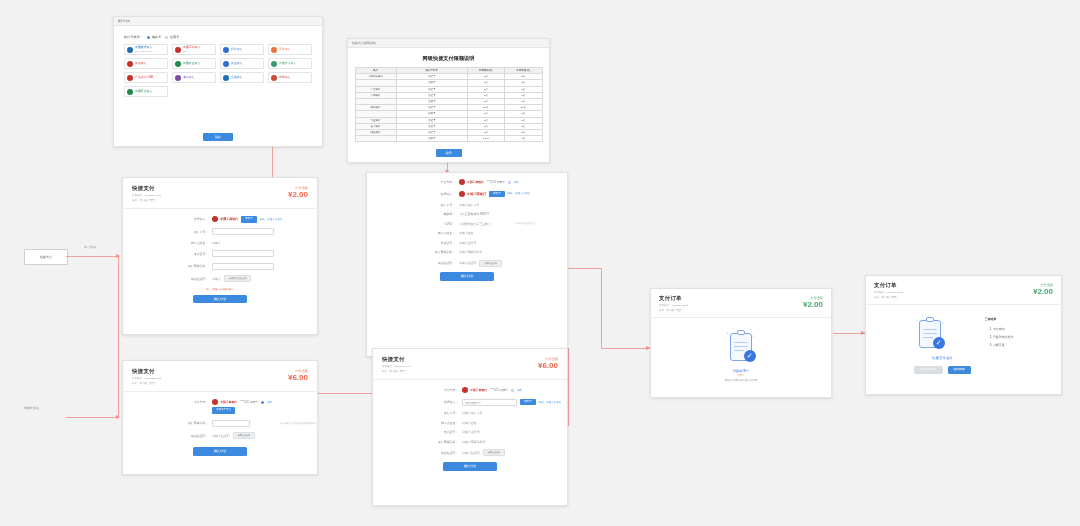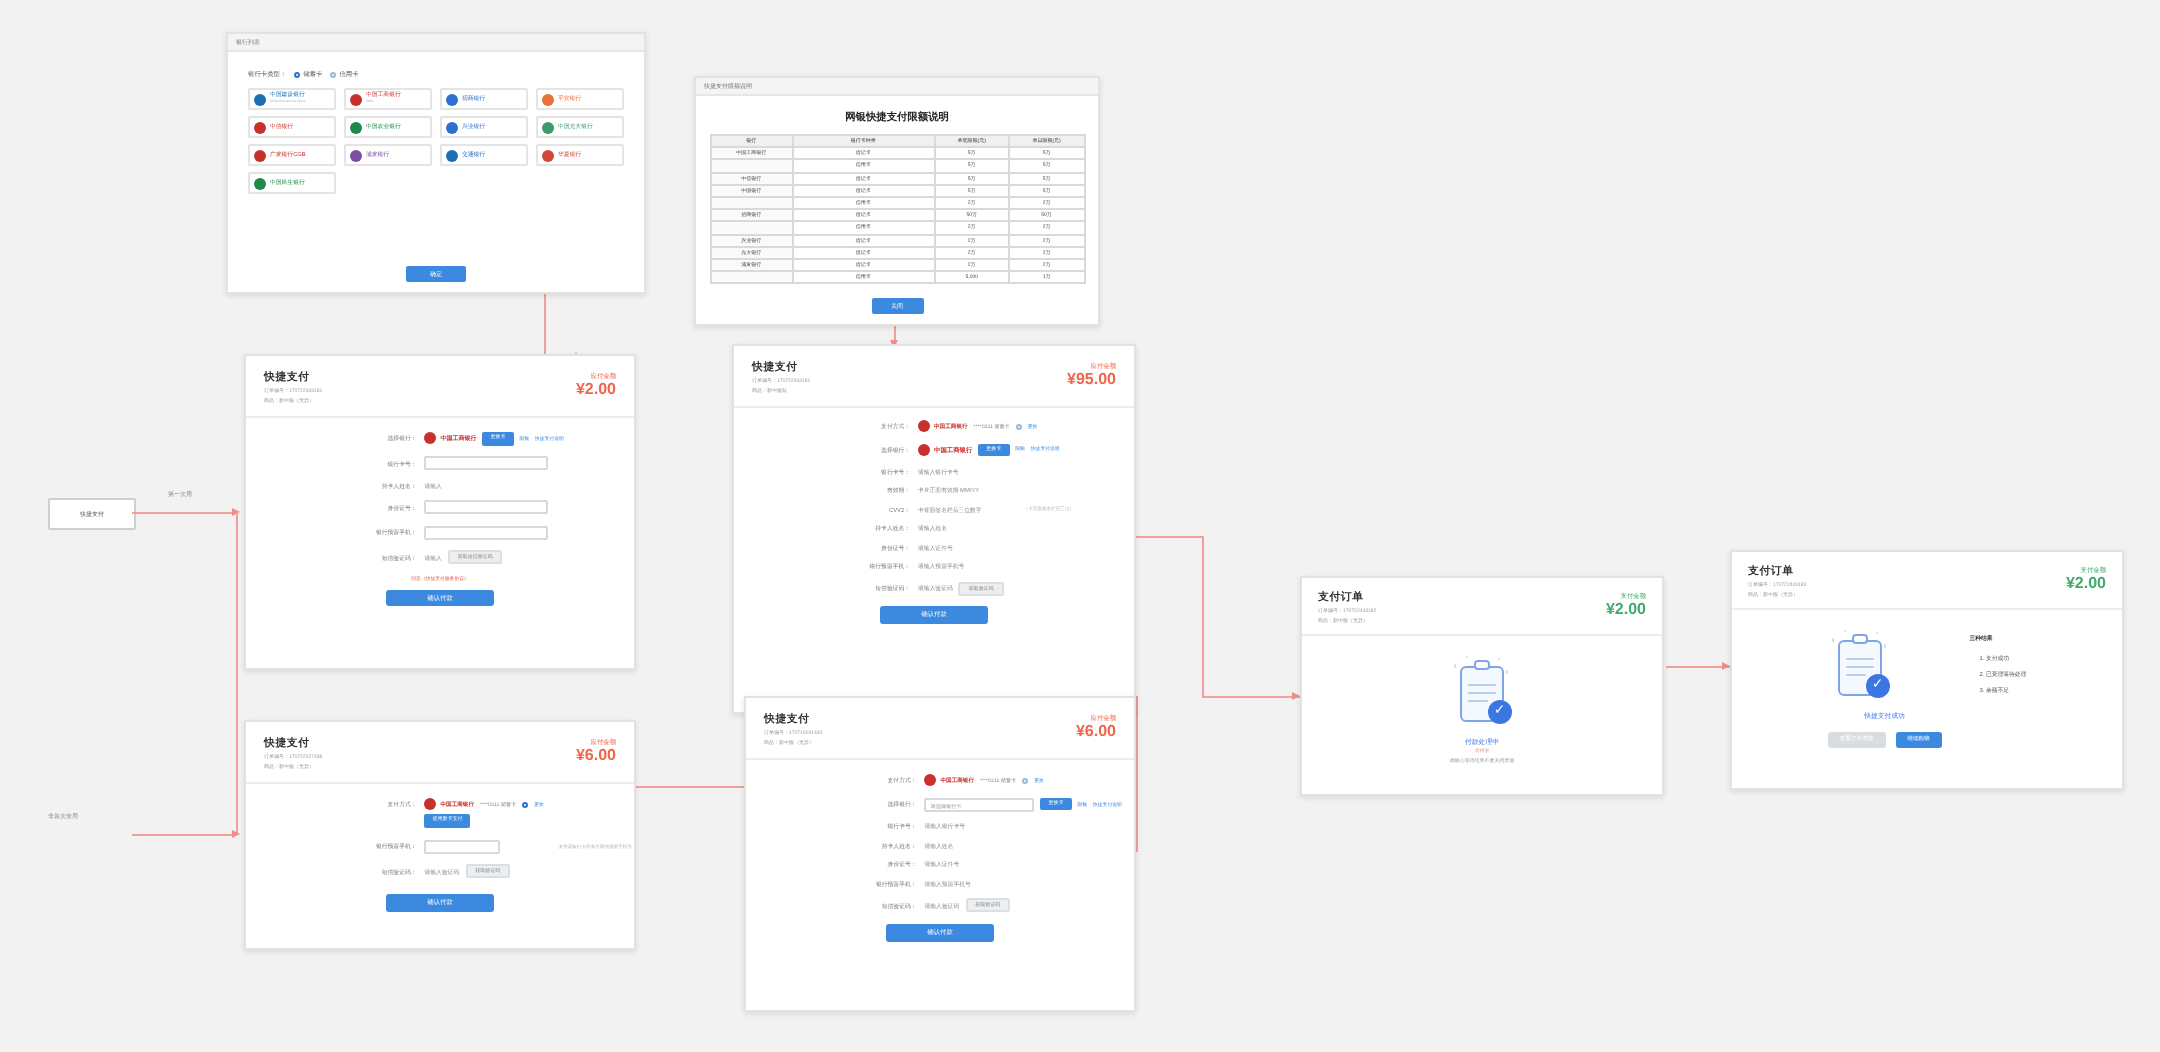--- a/index.html
+++ b/index.html
@@ -388,29 +388,20 @@
           <span class="fholder">请输入</span>
           <span class="gray-btn">获取短信验证码</span>
         </div>
       </div>
       <div class="tip-red">同意《快捷支付服务协议》</div>
       <div class="submit">确认付款</div>
     </div>
   </div>
 
   <div class="card" style="left:366px;top:172px;width:202px;height:185px;">
-    <div class="pay-head">
-      <div class="pay-title">快捷支付</div>
-      <div class="pay-meta">订单编号：170722443181</div>
-      <div class="pay-meta">商品：新中服装</div>
-      <div class="amt-box">
-        <div class="amt-label">应付金额</div>
-        <div class="amt-value">¥95.00</div>
-      </div>
-    </div>
     <div class="frm" style="padding-top:6px">
       <div class="frow">
         <div class="flabel">支付方式：</div>
         <div class="fval">
           <span class="bank-inline">
             <i class="bank-logo" style="background:#c8312b"></i>
             <b style="font-size:2.8px;color:#c8312b">中国工商银行</b>
           </span>
           <span style="font-size:2.6px;color:#888">****0211 储蓄卡</span>
           <i class="dot"></i>

